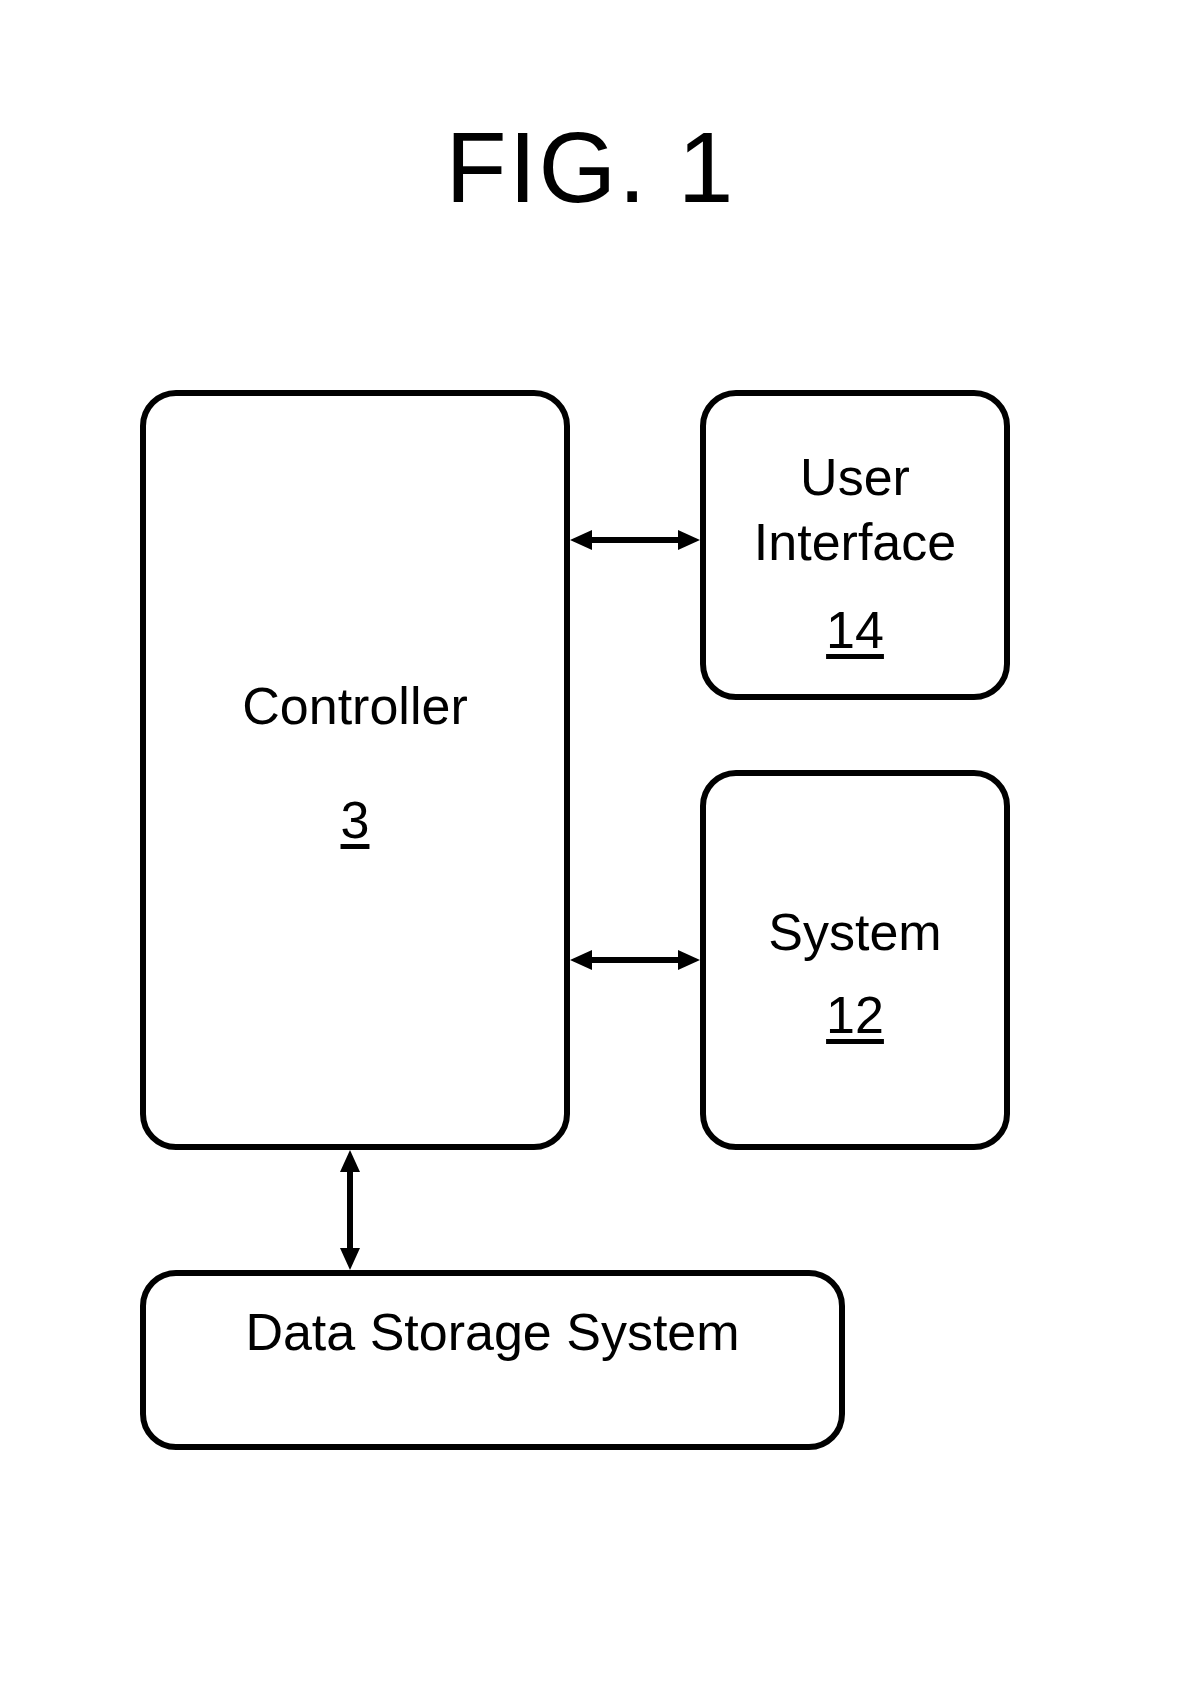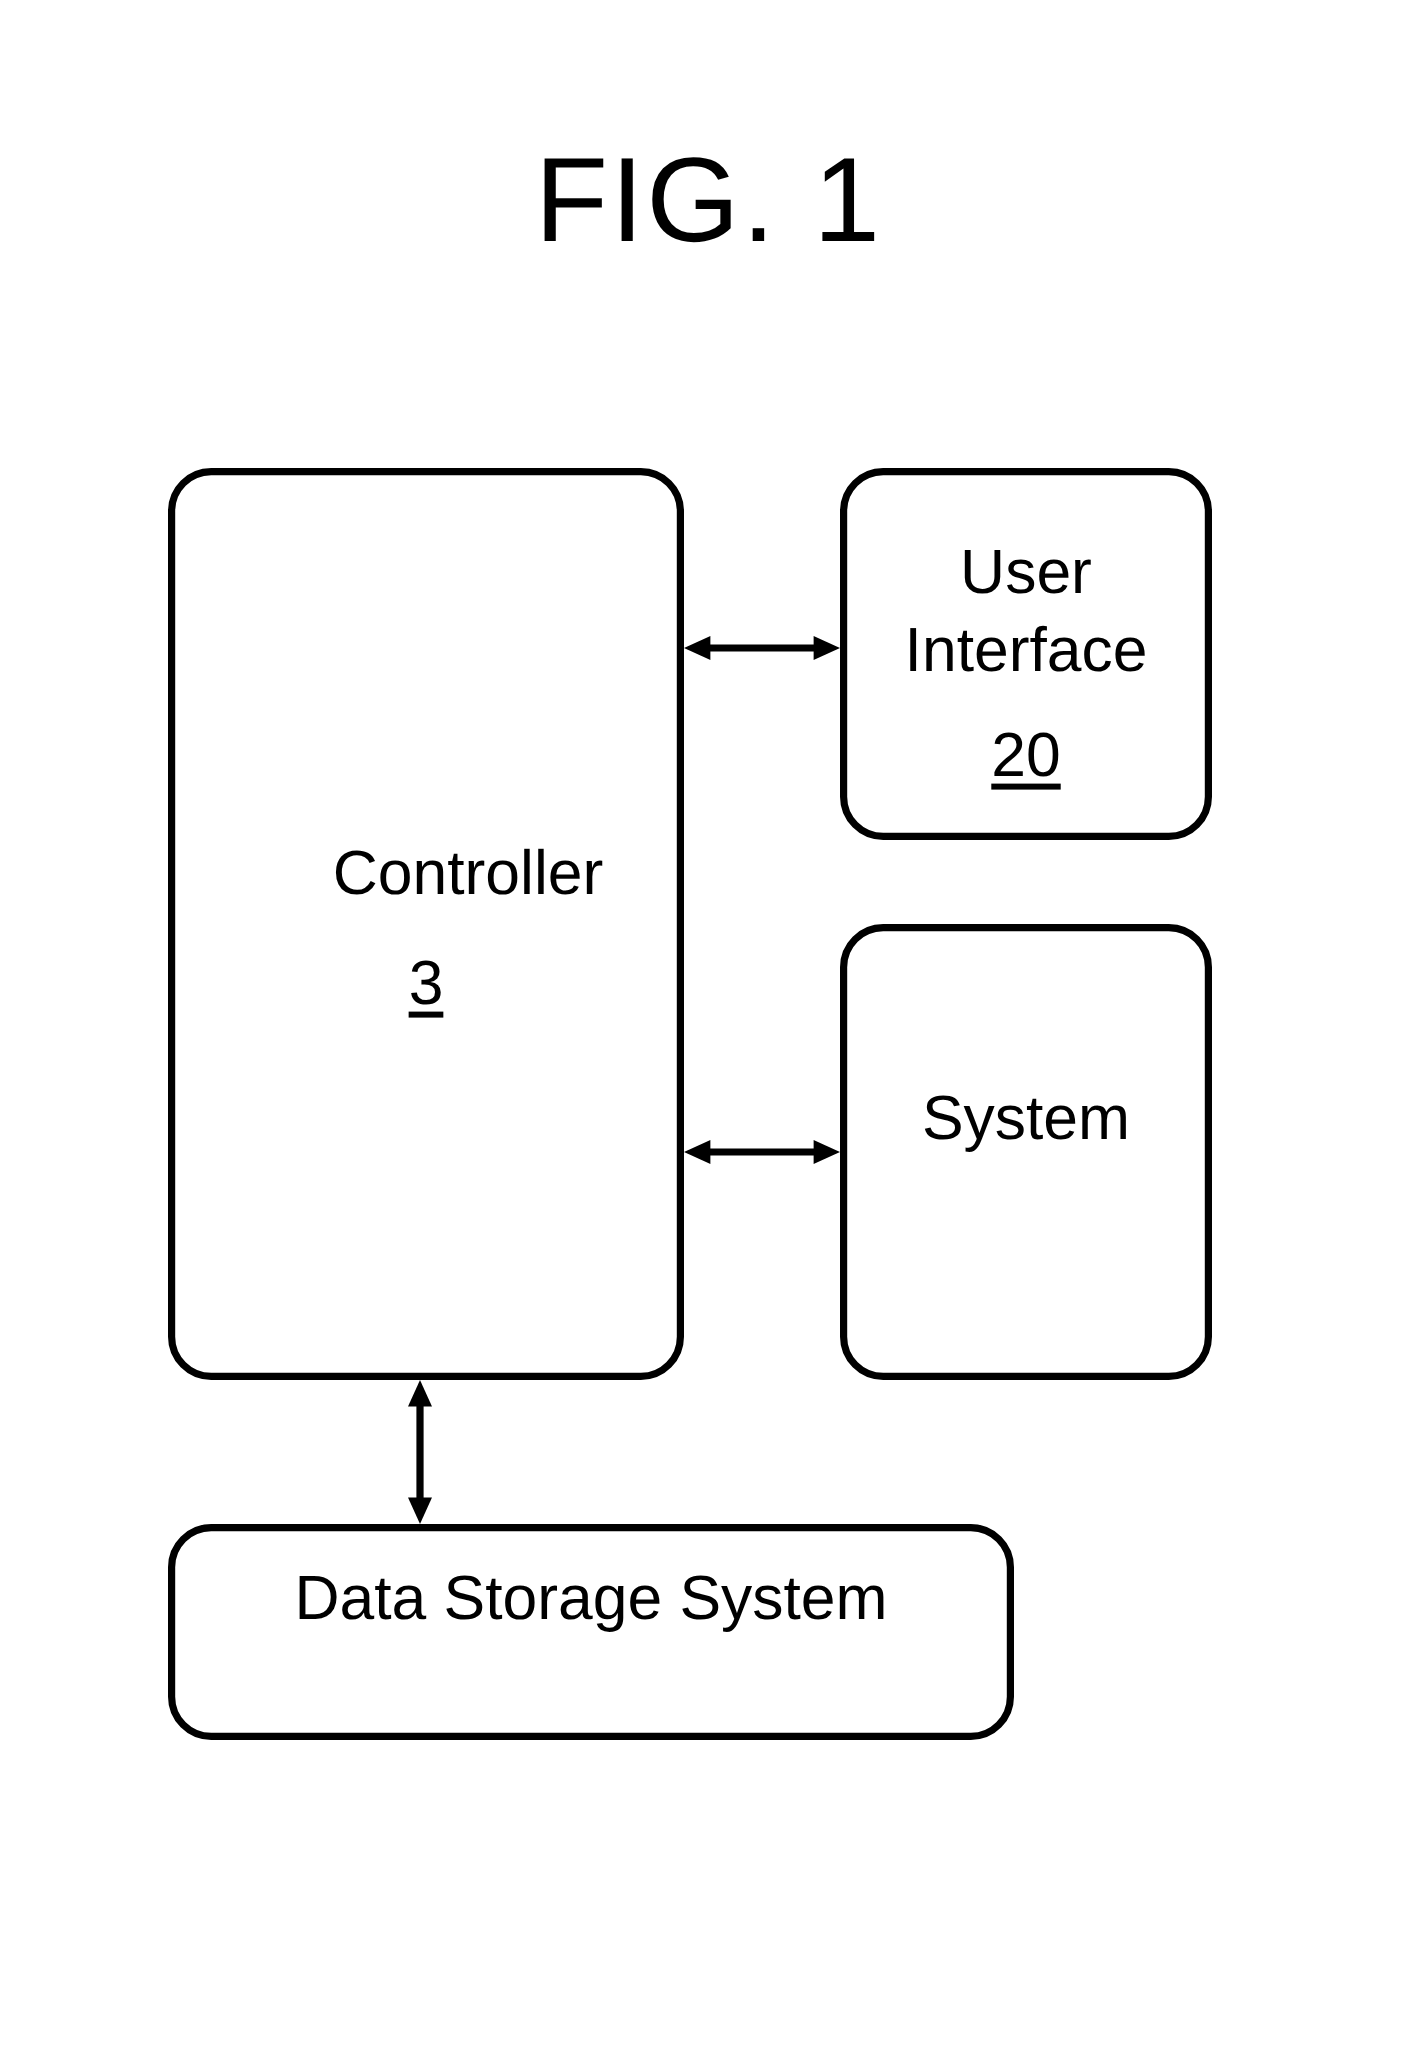--- a/index.html
+++ b/index.html
@@ -52,30 +52,31 @@
   }
 </style>
 </head>
 <body>
 
 <div class="stage">
 
   <div class="fig-title">FIG. 1</div>
 
   <div class="box" style="left:140px; top:390px; width:430px; height:760px;"></div>
-  <div class="label" style="left:140px; top:696px; width:430px;padding-left:35px;">Controller</div>
+  <div class="label" style="left:140px; top:674px; width:430px;">Controller</div>
   <div class="refnum" style="left:140px; top:790px; width:430px;">3</div>
 
   <div class="box" style="left:700px; top:390px; width:310px; height:310px;"></div>
   <div class="label" style="left:700px; top:510px; width:310px;">Interface</div>
   <div class="label" style="left:700px; top:445px; width:310px;">User</div>
-  <div class="refnum" style="left:700px; top:600px; width:310px;">20</div>
+  <div class="refnum" style="left:700px; top:600px; width:310px;">14</div>
 
   <div class="box" style="left:700px; top:770px; width:310px; height:380px;"></div>
   <div class="label" style="left:700px; top:900px; width:310px;">System</div>
+  <div class="refnum" style="left:700px; top:985px; width:310px;">12</div>
 
   <div class="box" style="left:140px; top:1270px; width:705px; height:180px;"></div>
   <div class="label" style="left:140px; top:1300px; width:705px;">Data Storage System</div>
 
   <svg class="connector" style="left:570px; top:520px; width:130px; height:40px;" viewBox="0 0 130 40">
     <line x1="18" y1="20" x2="112" y2="20" stroke="#000" stroke-width="6"></line>
     <polygon points="0,20 22,10 22,30" fill="#000"></polygon>
     <polygon points="130,20 108,10 108,30" fill="#000"></polygon>
   </svg>
 

